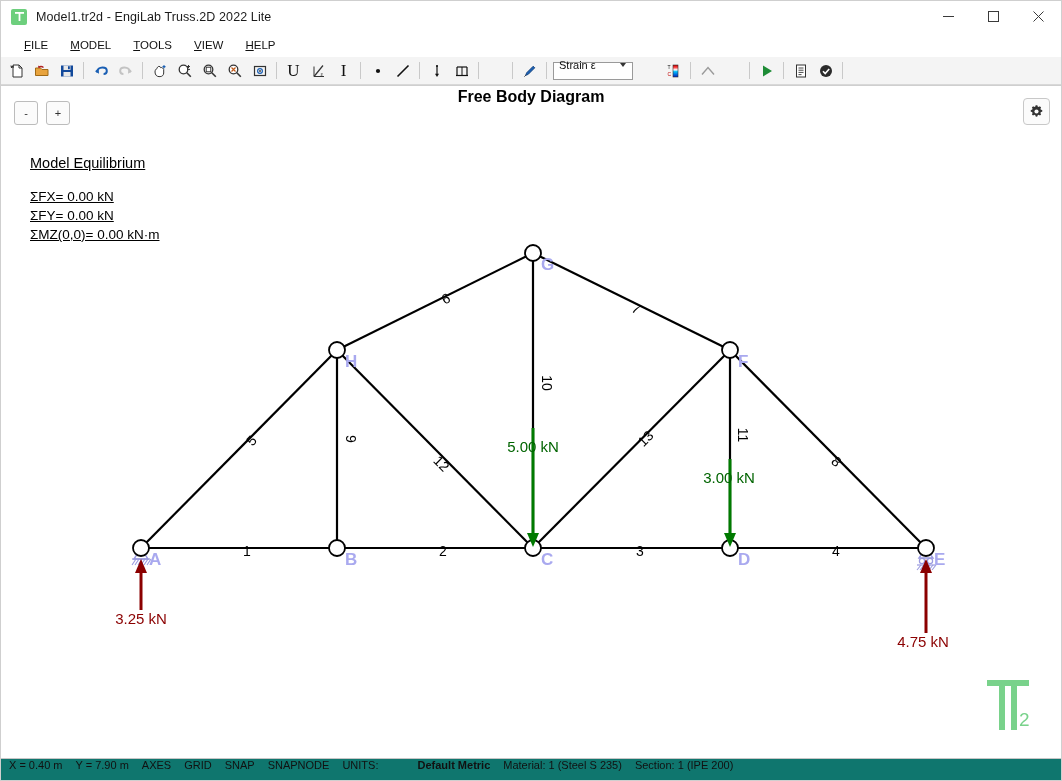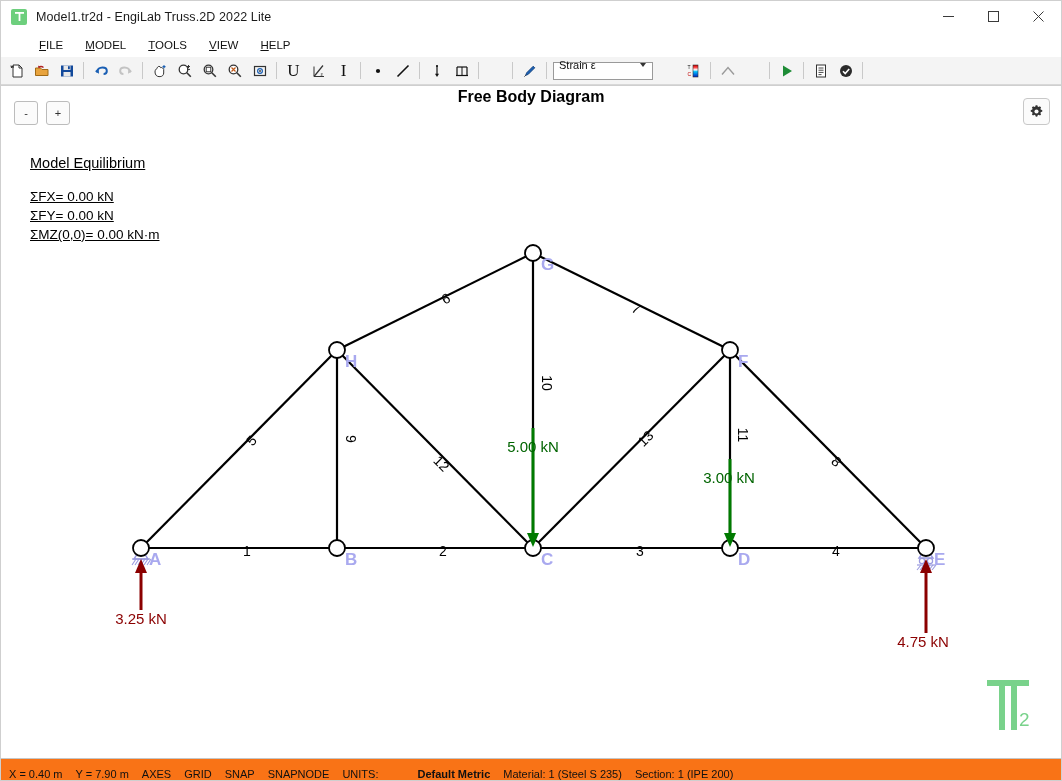--- a/index.html
+++ b/index.html
@@ -35,21 +35,21 @@
   #wincontrols{position:absolute;right:0;top:0;height:31px;display:flex;}
   .winbtn{
     width:45px;height:31px;display:flex;align-items:center;justify-content:center;
     color:#3a3a3a;
   }
   .winbtn svg{display:block;}
 
   
   #menubar{
     height:23px;flex:0 0 23px;background:#ffffff;
-    display:flex;align-items:center;padding-left:28px;
+    display:flex;align-items:center;padding-left:13px;
     border-bottom:1px solid #ffffff;
   }
   .menu-item{
     font-size:11.5px;color:#111;padding:3px 11px 3px 10px;margin-right:1px;
     white-space:nowrap;
   }
   .menu-item u{text-decoration:underline;}
 
   
   #toolbar{
@@ -57,21 +57,21 @@
     border-bottom:1px solid #d8d8d8;
     display:flex;align-items:center;padding-left:3px;
   }
   .tb{
     width:23px;height:23px;display:flex;align-items:center;justify-content:center;
     margin:0 1px;border-radius:2px;flex:0 0 auto;
   }
   .tb svg{display:block;}
   .tbsep{width:1px;height:17px;background:#c9c9c9;margin:0 4px;flex:0 0 auto;}
   #strain-select{
-    width:100px;height:18px;background:#fff;border:1px solid #9a9a9a;
+    width:80px;height:18px;background:#fff;border:1px solid #9a9a9a;
     display:flex;align-items:center;justify-content:space-between;
     font-size:11px;color:#111;padding:0 2px 12px 5px;margin:0 2px;box-sizing:border-box;
     flex:0 0 auto;
   }
   #strain-select .caret{
     width:0;height:0;border-left:3.5px solid transparent;border-right:3.5px solid transparent;
     border-top:4px solid #333;margin-right:4px;
   }
   .tb-text{font-size:17px;color:#111;line-height:1;}
   .tb-text.serif{font-family:"Liberation Serif",serif;}
@@ -102,23 +102,23 @@
   #eq-title{font-size:14.5px;margin-bottom:16px;}
   .eq-line{font-size:13.5px;line-height:19px;white-space:nowrap;}
 
   #svgwrap{position:absolute;left:0;top:0;width:100%;height:100%;}
   svg#truss{display:block;}
 
   #logo{position:absolute;right:20px;bottom:18px;}
 
   
   #statusbar{
-    height:21px;flex:0 0 21px;background:#f97316;
+    height:21px;flex:0 0 21px;background:#0f766e;
     border-top:1px solid #c6c6c6;
-    display:flex;align-items:flex-end;padding-left:8px;
+    display:flex;align-items:flex-start;padding-left:8px;
     font-size:11px;color:#111;white-space:nowrap;
   }
   #statusbar .sb{margin-right:13px;}
   #statusbar .sb b{font-weight:bold;padding-left:36px;}
 </style>
 </head>
 <body>
 
 <div id="app">
 

